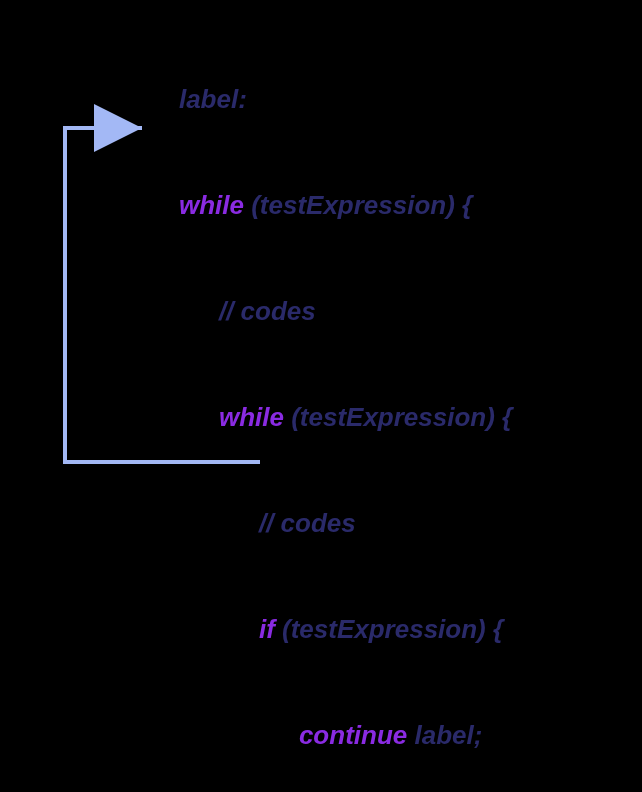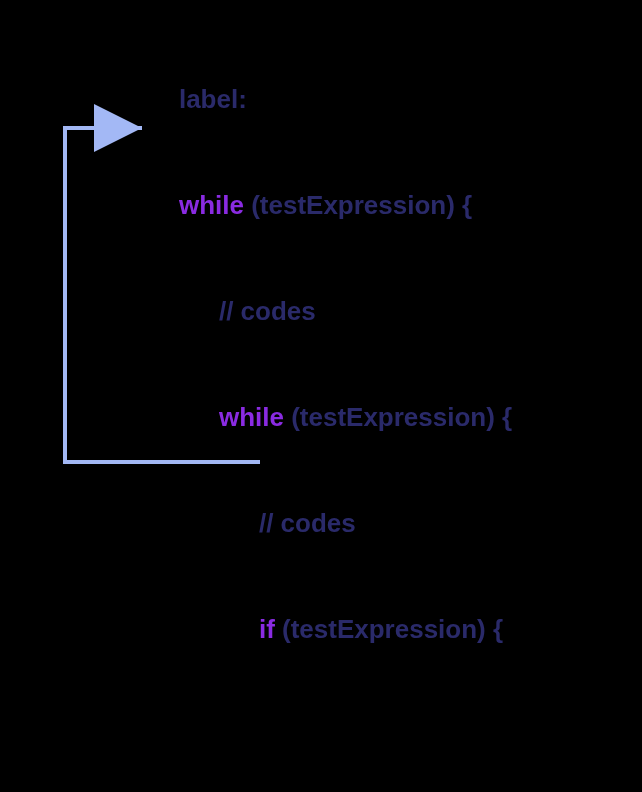--- a/index.html
+++ b/index.html
@@ -15,20 +15,21 @@
     .code-container {
       position: absolute;
       top: 60px;
       left: 150px;
       font-size: 26px;
       line-height: 1.0;
     }
     .line {
       margin-bottom: 28px;
       white-space: pre;
+      font-style: italic;
     }
     .kw-purple { color: #8a2be2; margin-top: 25px; }
     .txt-navy { color: #2a2a6a; }
     .indent1 { padding-left: 0px; }
     .indent2 { padding-left: 40px; }
     .indent3 { padding-left: 80px; }
     .indent4 { padding-left: 120px; }
     .arrow-svg {
       position: absolute;
       top: 0;
@@ -69,14 +70,17 @@
   </div>
 
   <div class="line indent3">
     <span class="txt-navy">// codes</span>
   </div>
 
   <div class="line indent3">
     <span class="kw-purple">if</span><span class="txt-navy"> (testExpression) {</span>
   </div>
 
+  <div class="line indent4">
+    <span class="kw-purple">continue</span><span class="txt-navy"> label;</span>
+  </div>
 
 </div>
 
 </body></html>

